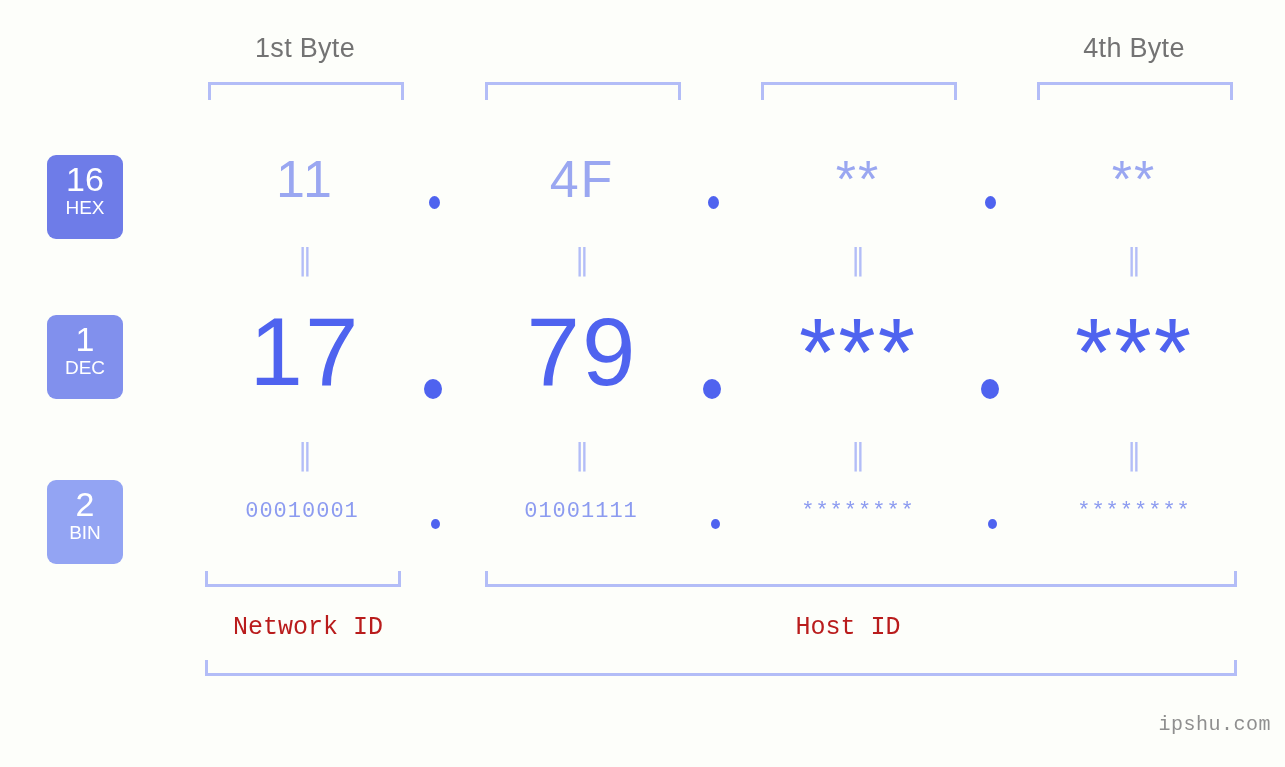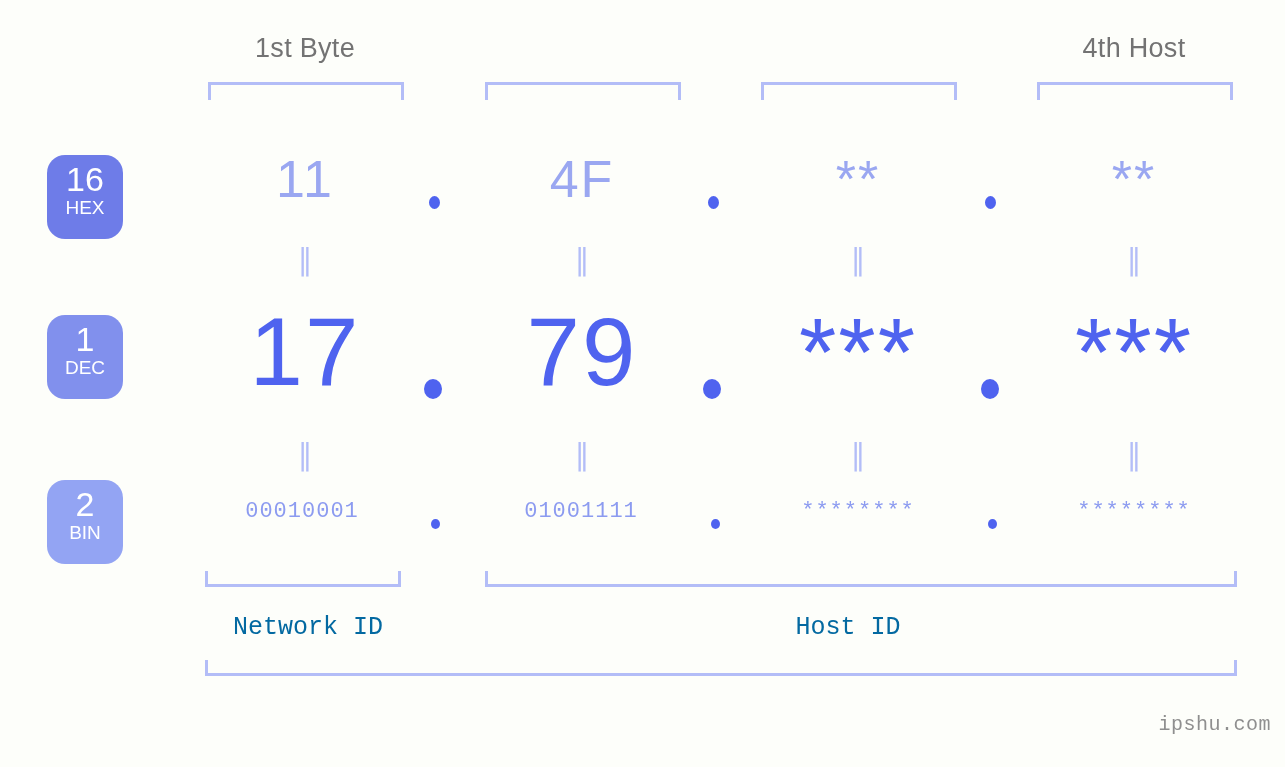--- a/index.html
+++ b/index.html
@@ -47,21 +47,21 @@
     border-left: 3px solid #b3bdf7;
     border-right: 3px solid #b3bdf7;
     box-sizing: border-box;
   }
 
   
   .badge {
     position: absolute;
     left: 47px;
     width: 76px;
-    border-radius: 18px;
+    border-radius: 9px;
     color: #ffffff;
     text-align: center;
     box-sizing: border-box;
     padding-top: 6px;
     font-family: "Liberation Sans", sans-serif;
   }
   .badge .num {
     display: block;
     font-size: 34px;
     line-height: 36px;
@@ -139,42 +139,42 @@
     line-height: 30px;
     font-family: "Liberation Sans", sans-serif;
   }
   .eq-row1 { top: 245px; }
   .eq-row2 { top: 440px; }
 
   
   .section-label {
     position: absolute;
     text-align: center;
-    color: #0369a1;
+    color: #b91c1c;
     font-family: "Liberation Mono", monospace;
     font-size: 25px;
   }
 
   #watermark {
     position: absolute;
     right: 14px;
     top: 713px;
     font-family: "Liberation Mono", monospace;
     font-size: 20px;
     color: #8f8f8f;
     letter-spacing: 0.5px;
   }
 </style>
 </head>
 <body>
 
 <div id="stage">
 
   <div class="byte-label" style="left:185px">1st Byte</div>
-  <div class="byte-label" style="left:1014px">4th Host</div>
+  <div class="byte-label" style="left:1014px">4th Byte</div>
 
   <div class="bracket-down" style="left:208px; top:82px; width:196px"></div>
   <div class="bracket-down" style="left:485px; top:82px; width:196px"></div>
   <div class="bracket-down" style="left:761px; top:82px; width:196px"></div>
   <div class="bracket-down" style="left:1037px; top:82px; width:196px"></div>
 
   <div class="badge" id="badge-hex">
     <span class="num">16</span>
     <span class="abbr">HEX</span>
   </div>

